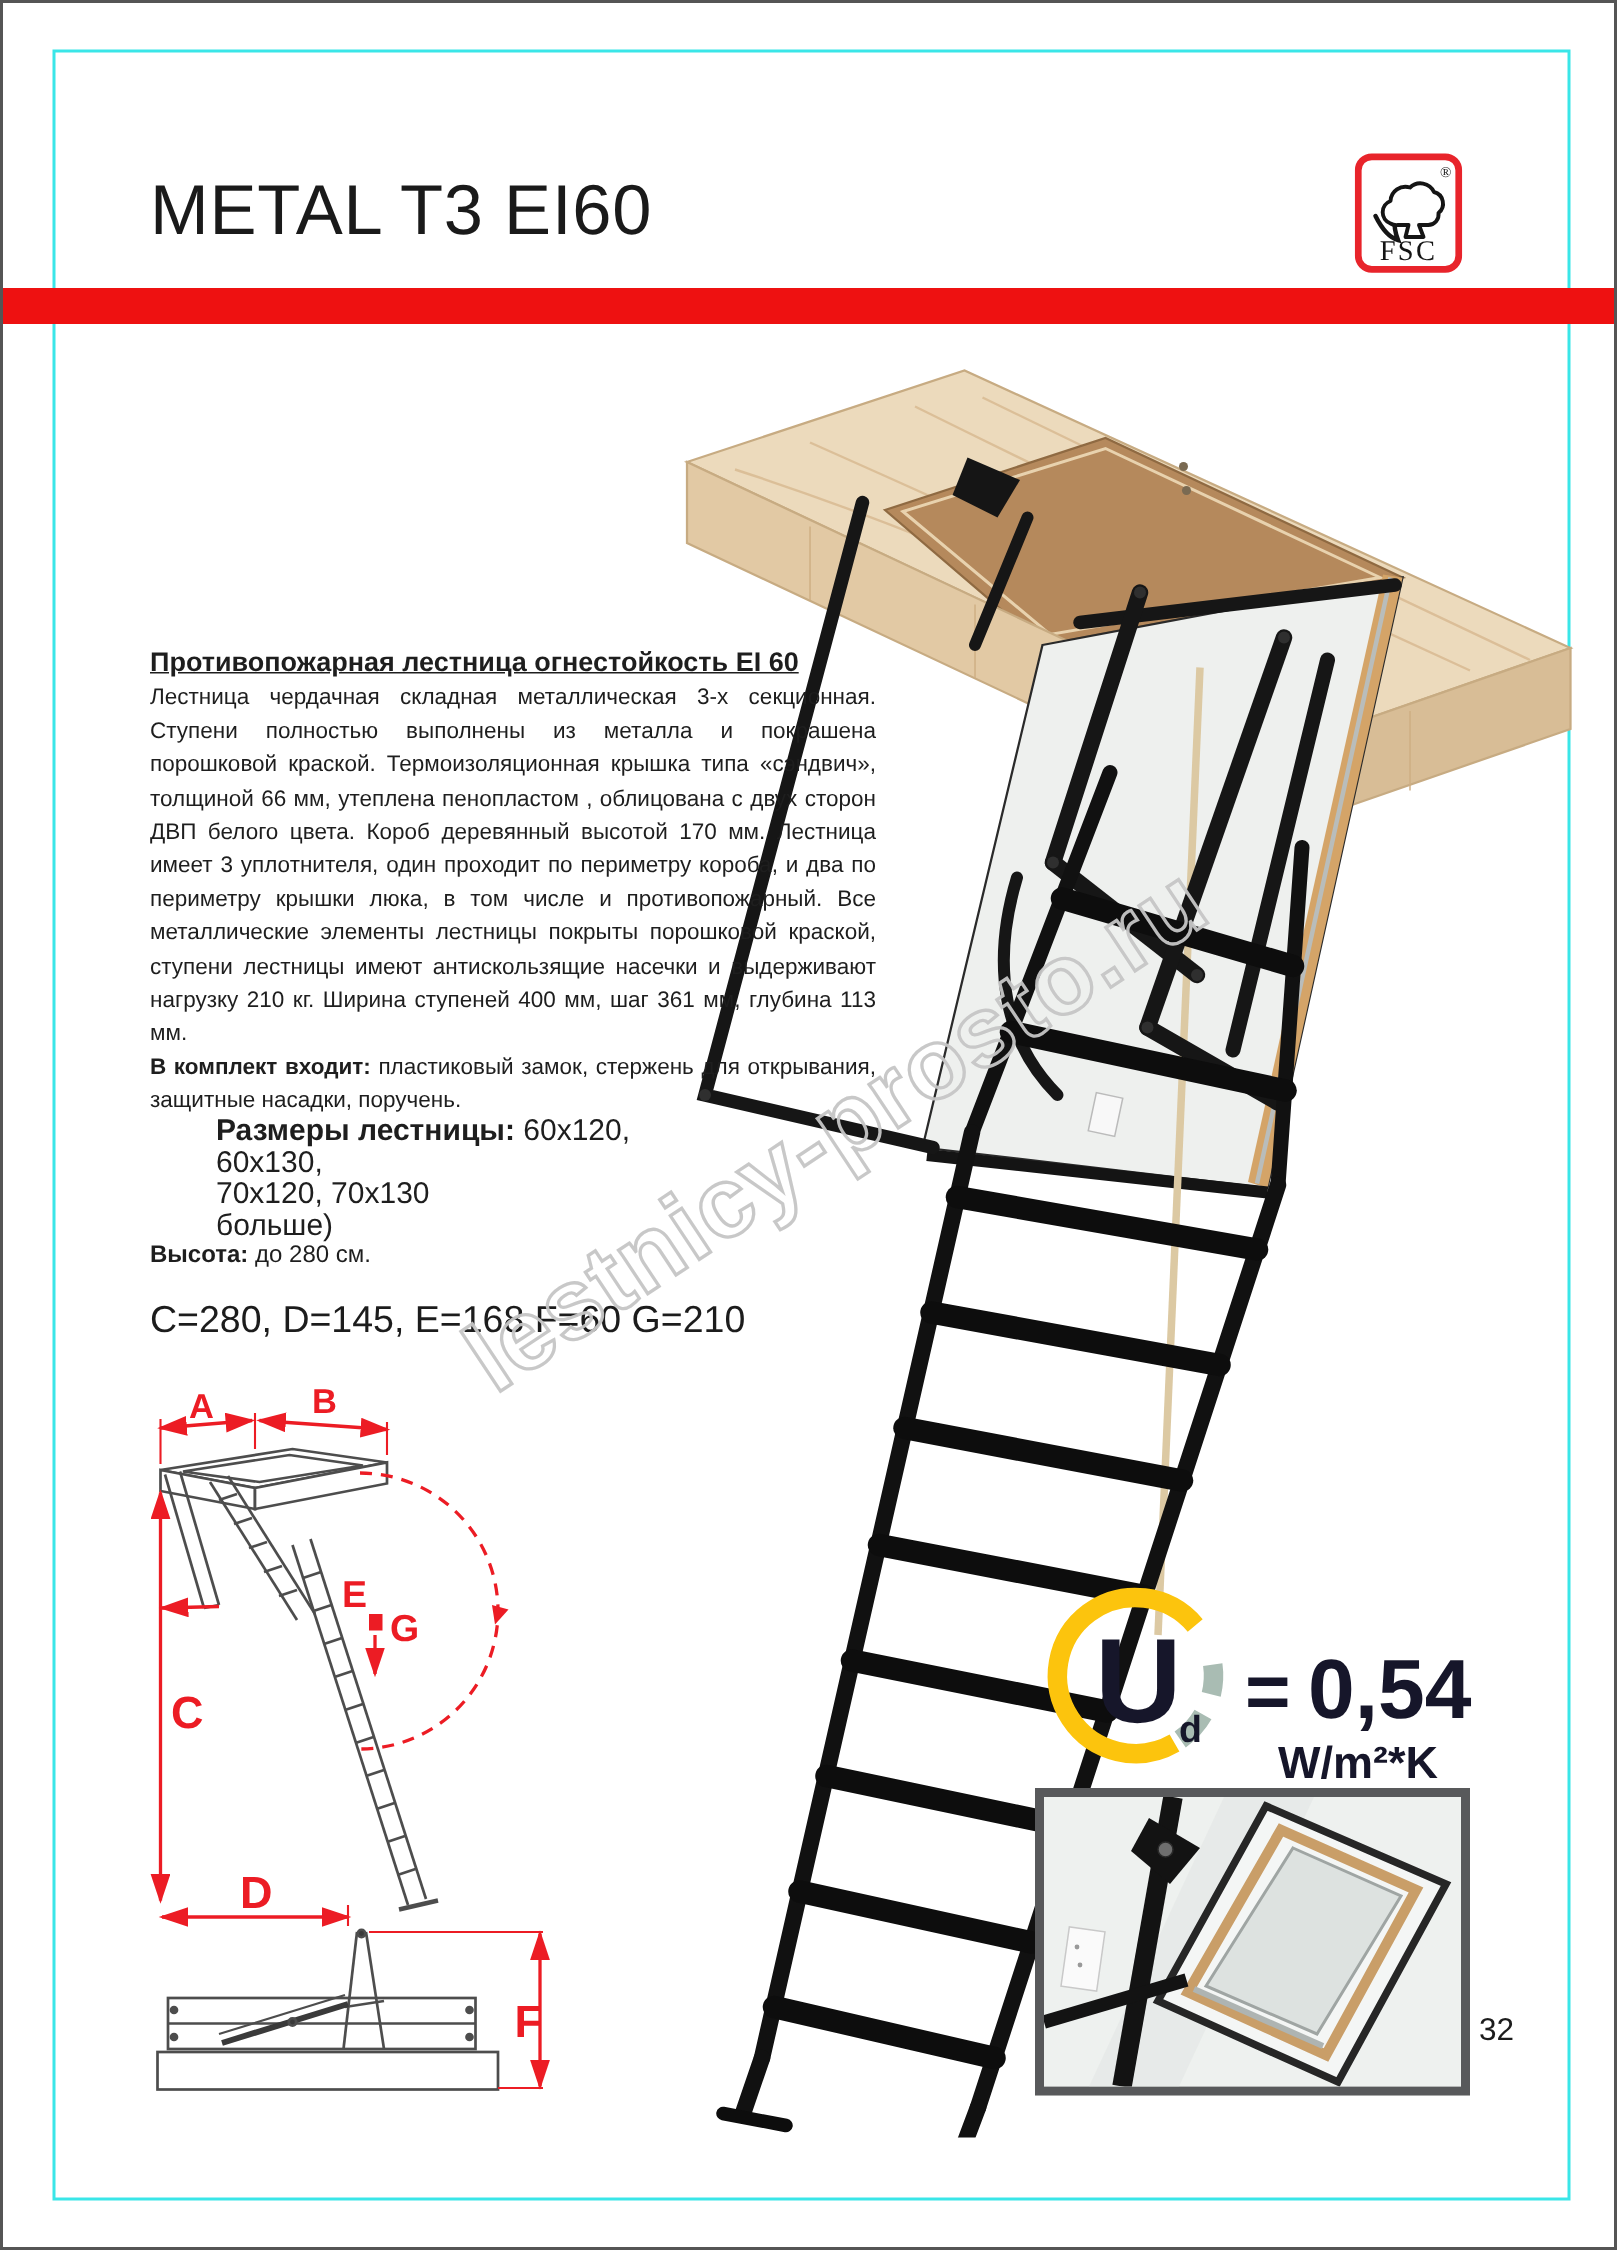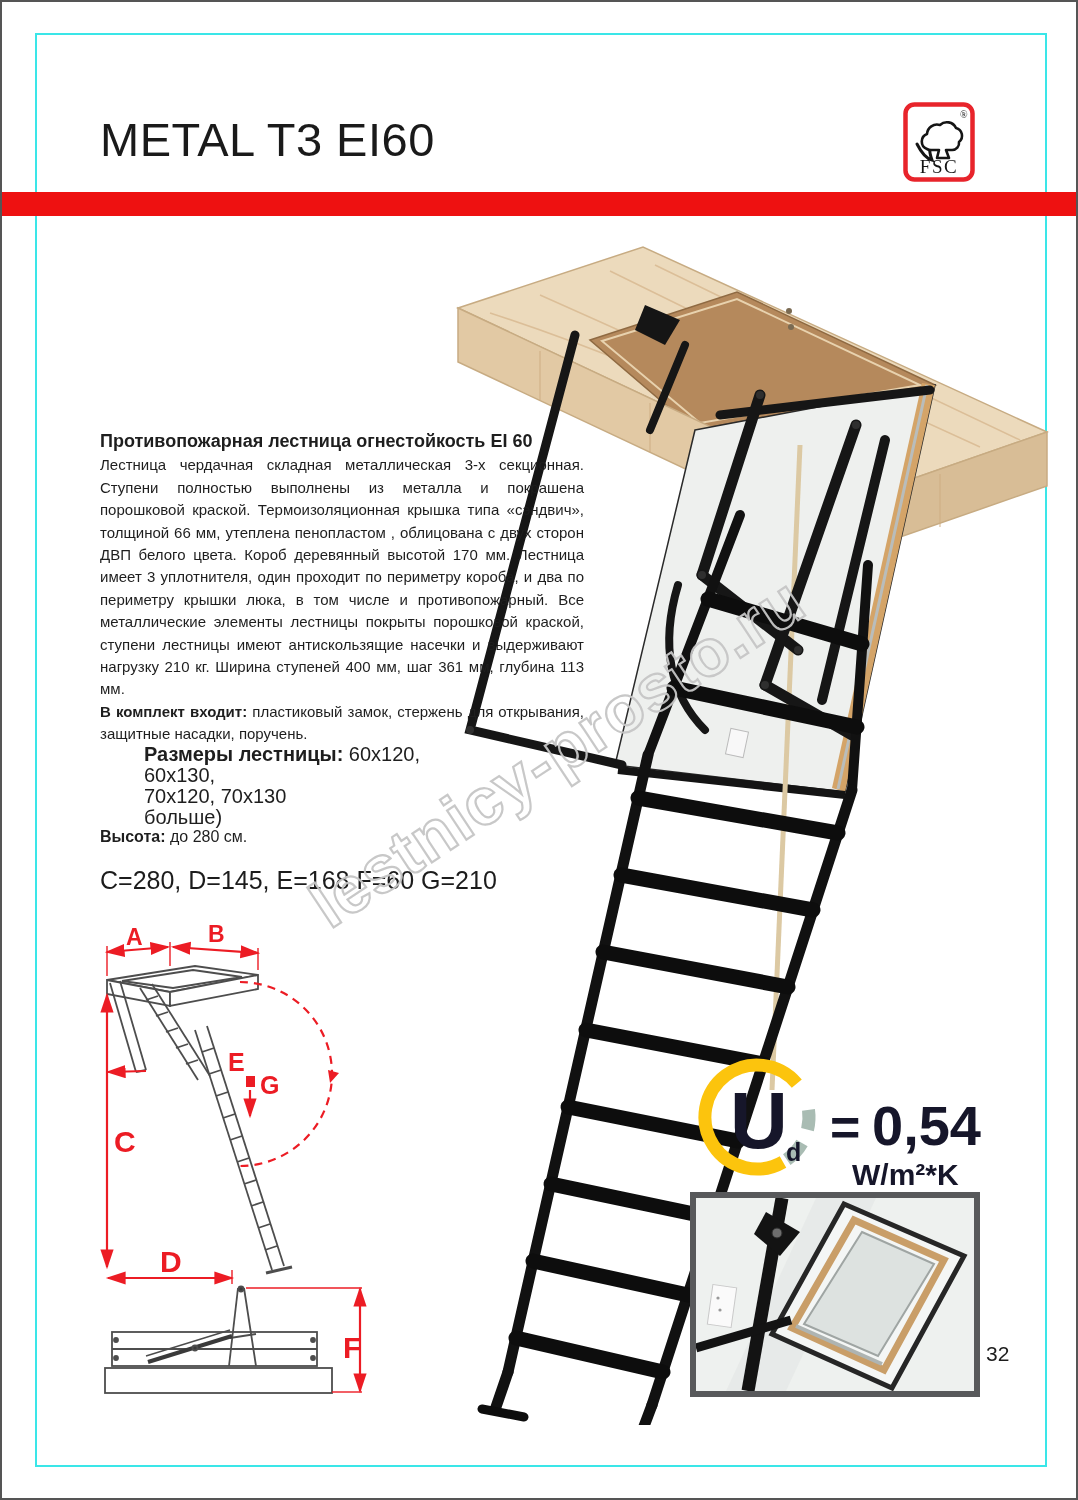--- a/index.html
+++ b/index.html
@@ -8,21 +8,21 @@
     font-family:"Liberation Sans", sans-serif;overflow:hidden;
   }
   .page-frame{position:absolute;inset:0;border:2px solid #555;pointer-events:none;z-index:40;}
   .inner-border{position:absolute;left:35px;top:33px;width:1008px;height:1430px;
     border:2px solid #3ae6e8;z-index:1;}
   .title{position:absolute;left:100px;top:112px;font-size:47px;font-weight:normal;color:#1a1a1a;
     letter-spacing:0.5px;z-index:3;}
   .red-bar{position:absolute;left:0;top:192px;width:1078px;height:24px;background:#ee1111;z-index:2;}
   .fsc{position:absolute;left:903px;top:102px;width:72px;height:80px;z-index:3;}
   .desc{position:absolute;left:100px;top:430px;width:484px;z-index:3;color:#1e1e1e;}
-  .desc .lead{font-size:18px;font-weight:bold;margin:0 0 2px 0;}
+  .desc .lead{font-size:18px;font-weight:bold;margin:0 0 2px 0;text-decoration:underline;}
   .desc p{font-size:15px;line-height:22.4px;margin:0;text-align:justify;}
   .desc p span.b{font-weight:bold;}
   .sizes{position:absolute;left:100px;top:744px;width:350px;font-size:20px;line-height:21px;color:#1e1e1e;z-index:3;margin-left:44px;}
   .sizes .b{font-weight:bold;}
   .height-block{position:absolute;left:100px;top:828px;font-size:16px;color:#1e1e1e;z-index:3;}
   .height-block .b{font-weight:bold;}
   .dims-line{position:absolute;left:100px;top:866px;font-size:25px;color:#1c1c1c;z-index:3;text-align:right;}
   .watermark{position:absolute;left:557px;top:752px;z-index:12;pointer-events:none;
     transform:translate(-50%,-50%) rotate(-33.5deg);white-space:nowrap;
     font-size:66px;font-weight:bold;letter-spacing:1px;

